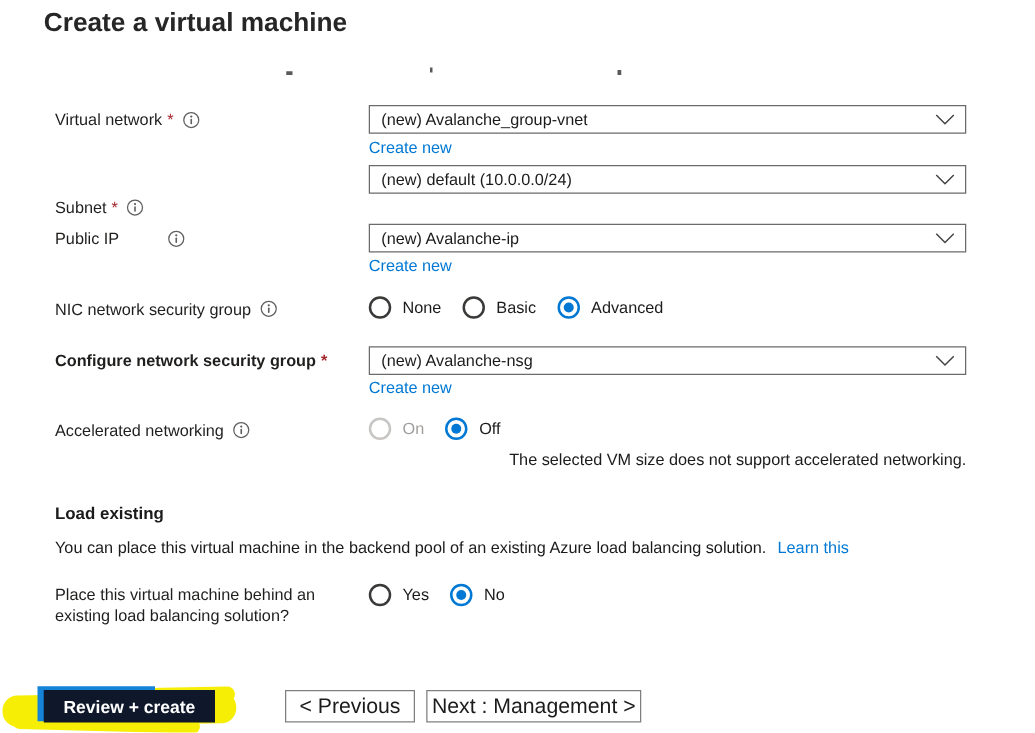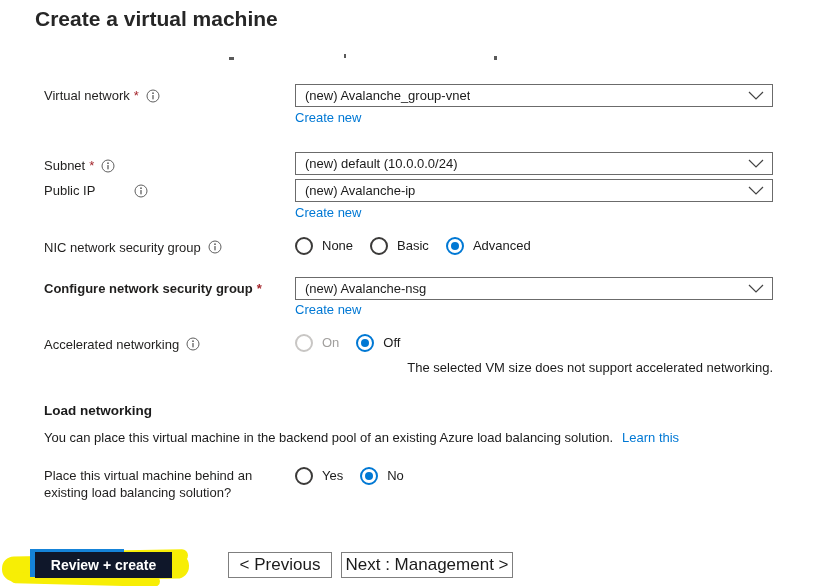--- a/index.html
+++ b/index.html
@@ -137,21 +137,21 @@
     <span>Subnet</span>
     <span class="asterisk">*</span>
     <span class="info-icon">
       <svg width="14" height="14" viewBox="0 0 14 14">
           <circle cx="7" cy="7" r="6" fill="none" stroke="#5f5f5f" stroke-width="1"></circle>
           <circle cx="7" cy="4.2" r="0.9" fill="#5f5f5f"></circle>
           <rect x="6.35" y="6" width="1.3" height="4.4" rx="0.6" fill="#5f5f5f"></rect>
         </svg>
     </span>
   </div>
-  <div class="abs dropdown" style="top:152px;">
+  <div class="abs dropdown" style="top:132px;">
     <span class="value">(new) default (10.0.0.0/24)</span>
     <span>
       <svg width="16" height="9" viewBox="0 0 16 9">
           <polyline points="1,1 8,8 15,1" fill="none" stroke="#444" stroke-width="1.2"></polyline>
         </svg>
     </span>
   </div>
 
   <div class="abs field-label" style="top:179px;gap:32px;">
     <span>Public IP</span>
@@ -237,21 +237,21 @@
       <span class="radio-label">On</span>
     </span>
     <span class="radio-option selected">
       <span class="radio-circle">
           <span class="radio-dot"></span>
         </span>
       <span class="radio-label">Off</span>
     </span>
   </div>
 
-  <div class="abs section-heading" style="top:403px;">Load networking</div>
+  <div class="abs section-heading" style="top:403px;">Load existing</div>
   <div class="abs section-desc" style="top:430px;">
     <span>You can place this virtual machine in the backend pool of an existing Azure load balancing solution.</span><span class="link">Learn this</span>
   </div>
 
   <div class="abs question-label" style="top:467px;">Place this virtual machine behind an existing load balancing solution?</div>
   <div class="abs radio-group" style="top:466px;">
     <span class="radio-option">
       <span class="radio-circle">
           <span class="radio-dot"></span>
         </span>

